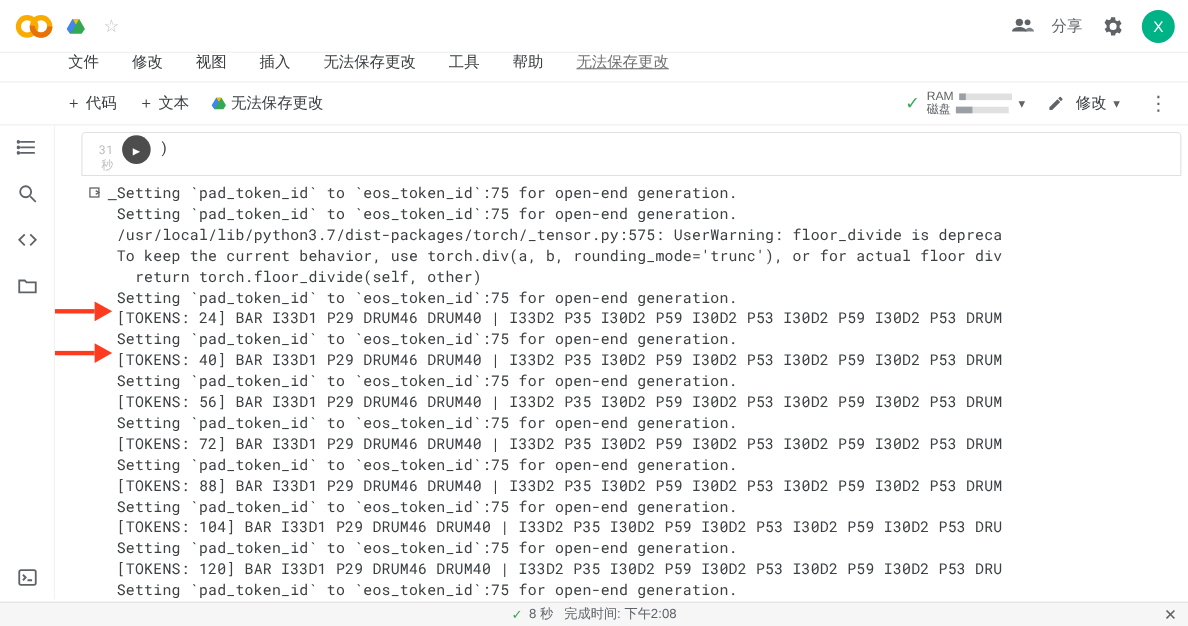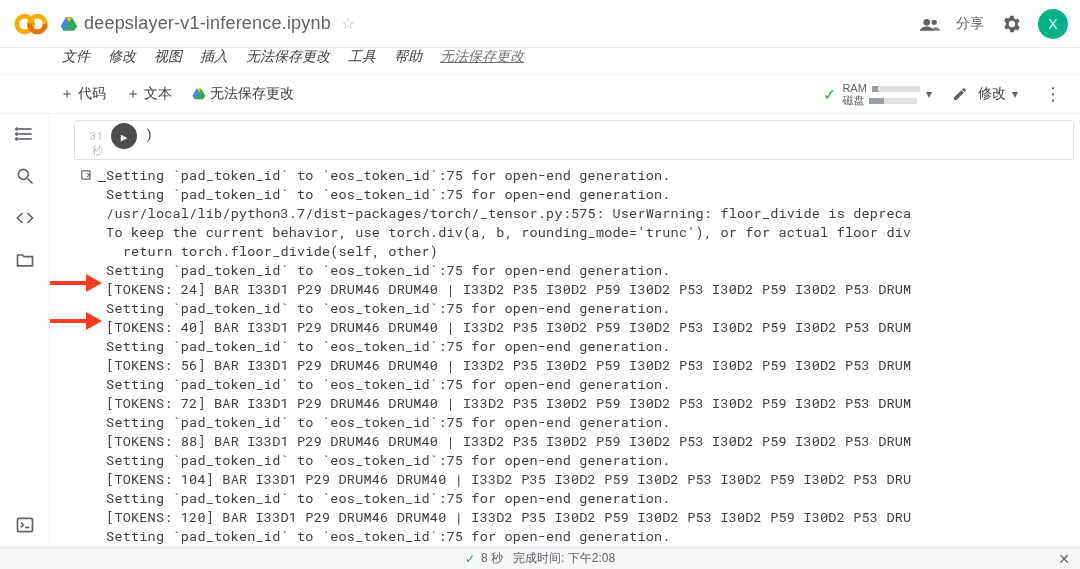--- a/index.html
+++ b/index.html
@@ -5,25 +5,25 @@
   * { box-sizing: border-box; margin: 0; padding: 0; }
   html, body { width: 1080px; height: 569px; font-family: "Helvetica Neue", Arial, sans-serif; background: #fff; overflow: hidden; }
   
   .hdr { display:flex; align-items:center; height:48px; padding:0 12px; border-bottom:1px solid #eee; }
   .co-logo { width:38px; height:38px; margin-right:10px; position:relative; }
   .drive-ico { width:18px; height:18px; margin-right:6px; }
   .title { font-size:18px; color:#5f6368; font-weight:500; letter-spacing:.2px; }
   .star { color:#bdbdbd; margin-left:10px; font-size:16px; }
   .hdr-spacer { flex:1; }
   .hdr-right { display:flex; align-items:center; gap:16px; }
-  .share { display:flex; align-items:center; gap:16px; color:#5f6368; font-size:14px; }
+  .share { display:flex; align-items:flex-start; gap:16px; color:#5f6368; font-size:14px; }
   .gear { color:#5f6368; }
   .avatar { width:30px;height:30px;border-radius:50%;background:#00b386;color:#fff;display:flex;align-items:center;justify-content:center;font-size:14px;font-weight:500; }
   
-  .menubar { display:flex; align-items:center; gap:18px; padding:0 12px 8px 62px; font-size:14px; color:#3c4043;font-style:italic; }
+  .menubar { display:flex; align-items:center; gap:30px; padding:0 12px 8px 62px; font-size:14px; color:#3c4043; }
   .menubar span { cursor:pointer; }
   .mb-disabled { color:#737373; text-decoration:underline; }
   
   .toolbar { display:flex; align-items:center; height:40px; border-top:1px solid #eee; border-bottom:1px solid #eee; padding:0 12px 0 60px; font-size:14px; color:#3c4043; }
   .tb-btn { display:flex; align-items:center; gap:4px; margin-right:20px; cursor:pointer; }
   .tb-spacer { flex:1; }
   .connected { color:#34a853; margin-right:6px; font-size:16px; }
   .resbox { font-size:11px; color:#5f6368; line-height:12px; margin-right:6px; }
   .resbar { width:48px; height:6px; background:#e0e0e0; display:inline-block; margin-left:2px; position:relative; vertical-align:middle; }
   .resbar i { position:absolute; left:0; top:0; bottom:0; width:12%; background:#9aa0a6; }
@@ -66,21 +66,20 @@
       <circle cx="32" cy="24" r="10" fill="none" stroke="#e8710a" stroke-width="6" stroke-dasharray="32 100"></circle>
     </svg>
   </div>
   <span class="drive-ico">
     <svg viewBox="0 0 24 24" width="18" height="18">
         <polygon points="8,3 16,3 23,15 19,21 5,21 1,15" fill="#34a853"></polygon>
         <polygon points="8,3 16,3 12,10" fill="#fbbc04"></polygon>
         <polygon points="1,15 5,21 12,10 8,3" fill="#4285f4"></polygon>
       </svg>
   </span>
-  <span class="title">deepslayer-v1-inference.ipynb</span>
   <span class="star">☆</span>
   <div class="hdr-spacer"></div>
   <div class="hdr-right">
     <div class="share">
       <svg width="20" height="14" viewBox="0 0 24 16" fill="#5f6368">
           <circle cx="8" cy="6" r="4"></circle>
           <circle cx="17" cy="6" r="3.2"></circle>
           <path d="M0 16c0-3 4-5 8-5s8 2 8 5"></path>
           <path d="M14 16c0-2 2.5-4 5-4s5 2 5 4" opacity=".8"></path>
         </svg>

